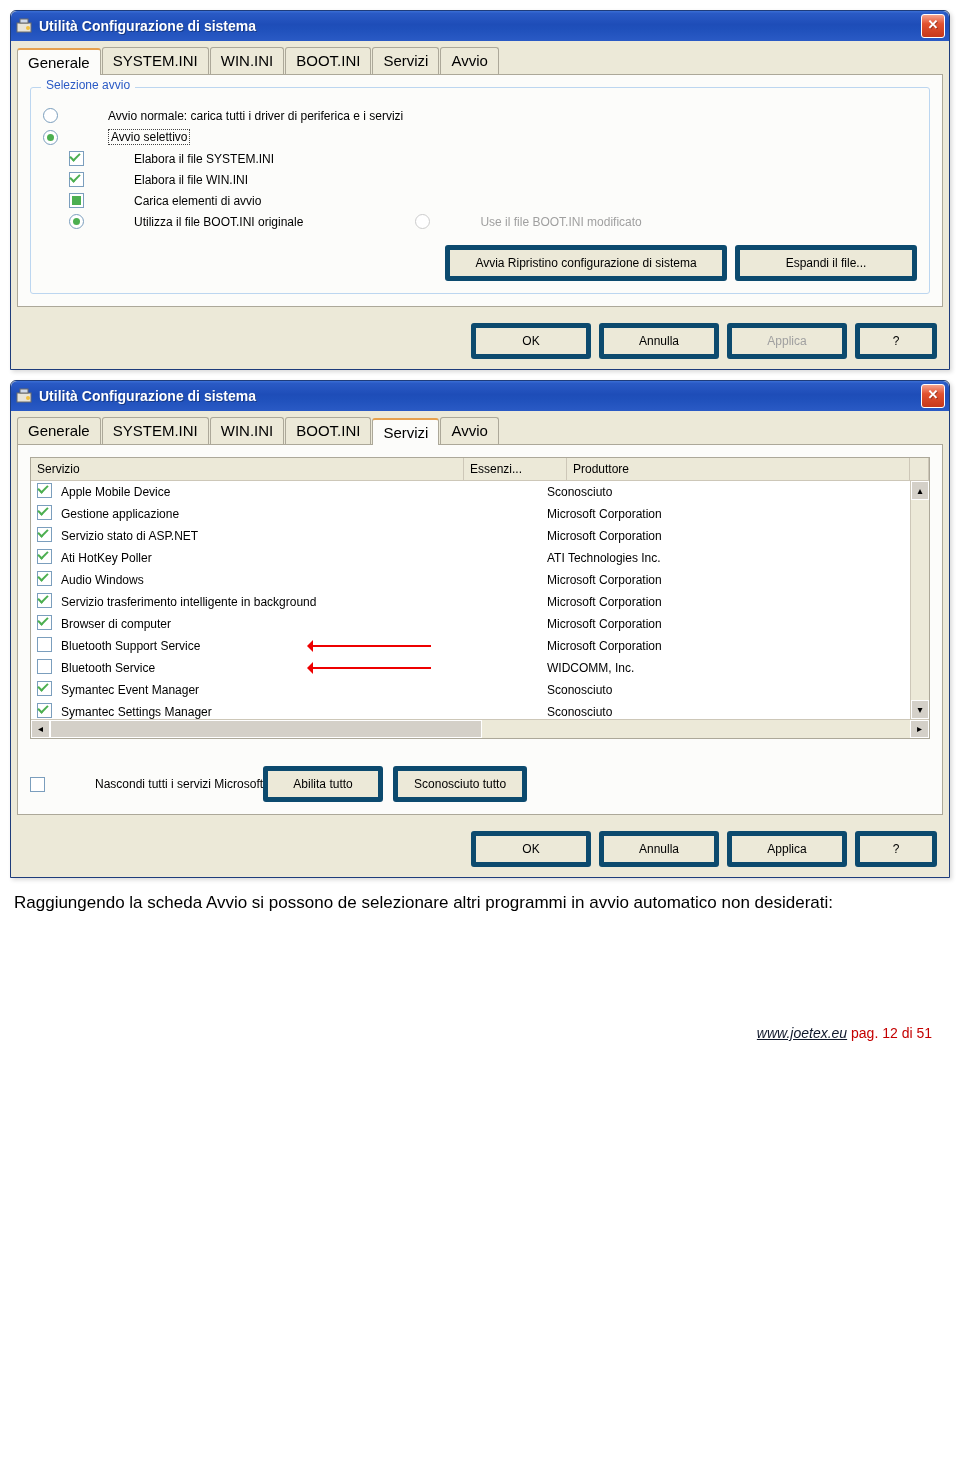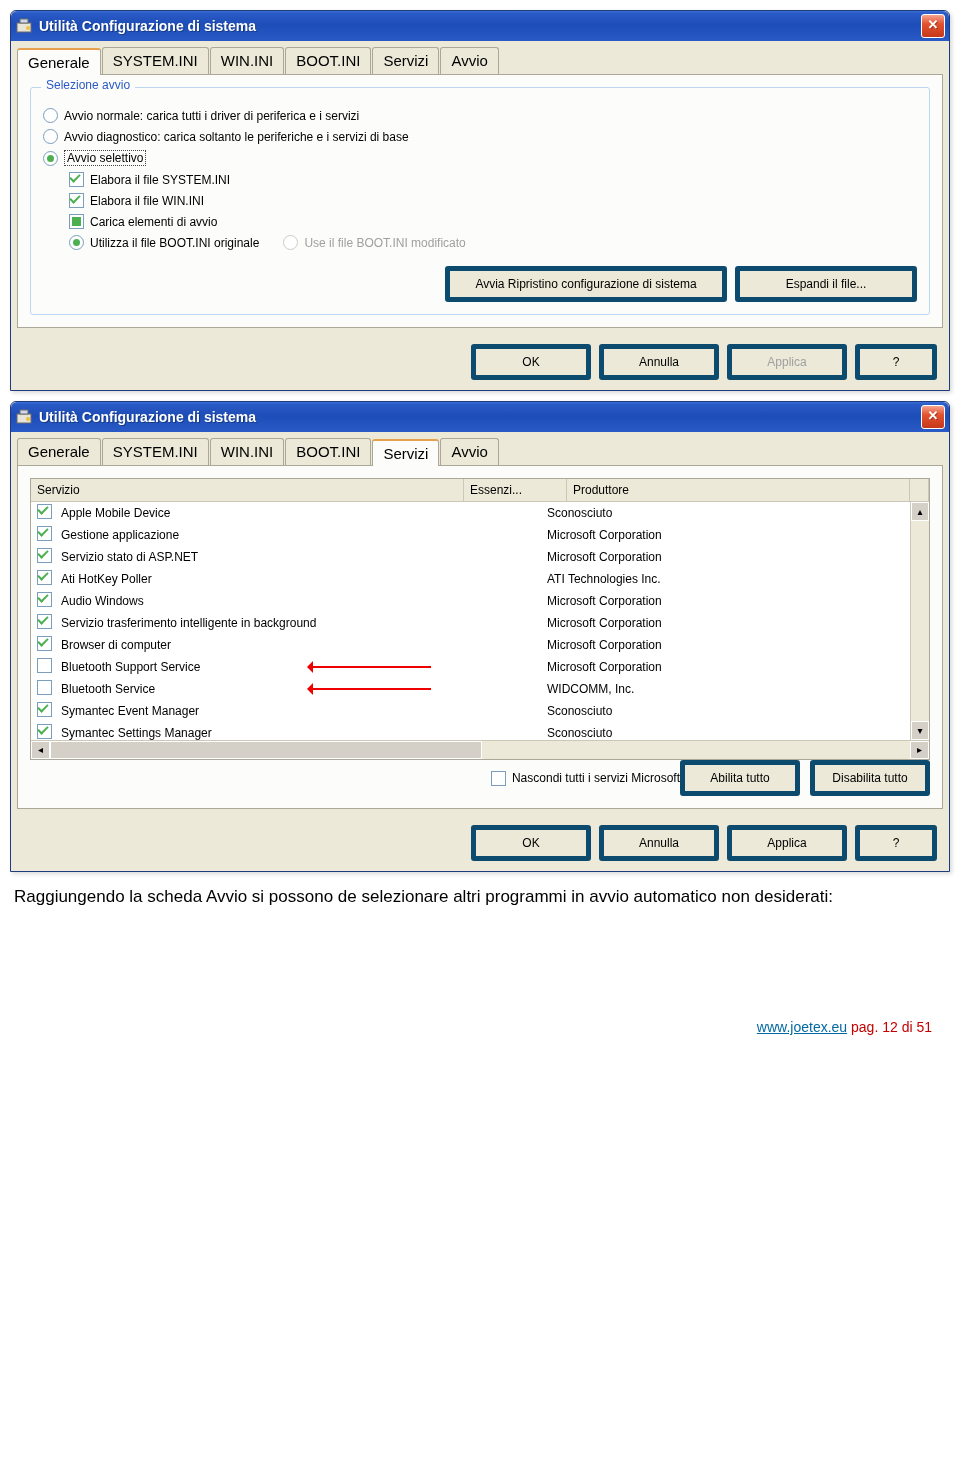--- a/index.html
+++ b/index.html
@@ -94,20 +94,21 @@
     background: #fcfcfa;
     padding: 0 5px;
     color: #2a5ac5;
     font-size: 12px;
   }
   .radio-row, .check-row {
     display: flex;
     align-items: center;
     margin: 6px 0;
     font-size: 12px;
+    gap: 44px;
   }
   .radio-row label, .check-row label {
     margin-left: 6px;
   }
   .sel-outline {
     border: 1px dotted #444;
     padding: 0 2px;
   }
   .nested {
     margin-left: 26px;
@@ -227,23 +228,23 @@
   }
   .hscroll .track {
     flex: 1; position: relative;
   }
   .hscroll .thumb {
     position: absolute; left: 0; top: 0; height: 16px; width: 50%;
     background: #d4d0c8; border: 1px solid #fff;
   }
   .svc-actions {
     display: flex;
-    justify-content: flex-end;
+    justify-content: flex-start;
     align-items: center;
-    margin-top: 0;
+    margin-top: 27px;
     font-size: 12px;
   }
   .svc-actions .right {
     display: flex; gap: 10px;
   }
   .red-arrow {
     position: absolute;
     height: 2px;
     background: #e00;
   }
@@ -259,21 +260,21 @@
     line-height: 1.35;
     margin: 14px 4px;
   }
   .footer {
     text-align: right;
     font-size: 14px;
     color: #c40000;
     margin-top: 110px;
     padding-right: 18px;
   }
-  .footer a { color: #0369a1; text-decoration: underline; }
+  .footer a { color: #0f172a; text-decoration: underline; font-style: italic; }
   .col-scroll-cell { width: 18px; border-right:none; padding:0!important; }
 </style>
 </head>
 <body>
 
 <div class="page">
 
 <div class="window">
   <div class="titlebar">
     <span class="sysicon">
@@ -296,24 +297,20 @@
   </div>
   <div class="tabpane">
     <div class="groupbox">
       <span class="groupbox-title">Selezione avvio</span>
 
       <div class="radio-row">
         <span class="radio-circle"></span>
         <label>Avvio normale: carica tutti i driver di periferica e i servizi</label>
       </div>
       <div class="radio-row">
-        <span class="radio-circle"></span>
-        <label>Avvio diagnostico: carica soltanto le periferiche e i servizi di base</label>
-      </div>
-      <div class="radio-row">
         <span class="radio-circle checked"></span>
         <label class="sel-outline">Avvio selettivo</label>
       </div>
 
       <div class="nested">
         <div class="check-row">
           <span class="checkbox checked"></span>
           <label>Elabora il file SYSTEM.INI</label>
         </div>
         <div class="check-row">
@@ -464,21 +461,21 @@
       </div>
     </div>
 
     <div class="svc-actions">
       <div class="check-row">
         <span class="checkbox"></span>
         <label>Nascondi tutti i servizi Microsoft</label>
       </div>
       <div class="right">
         <div class="btn">Abilita tutto</div>
-        <div class="btn">Disabilita tutto</div>
+        <div class="btn">Sconosciuto tutto</div>
       </div>
     </div>
   </div>
 
   <div class="bottom-btns">
     <div class="btn">OK</div>
     <div class="btn">Annulla</div>
     <div class="btn">Applica</div>
     <div class="btn" style="min-width:40px">?</div>
   </div>

